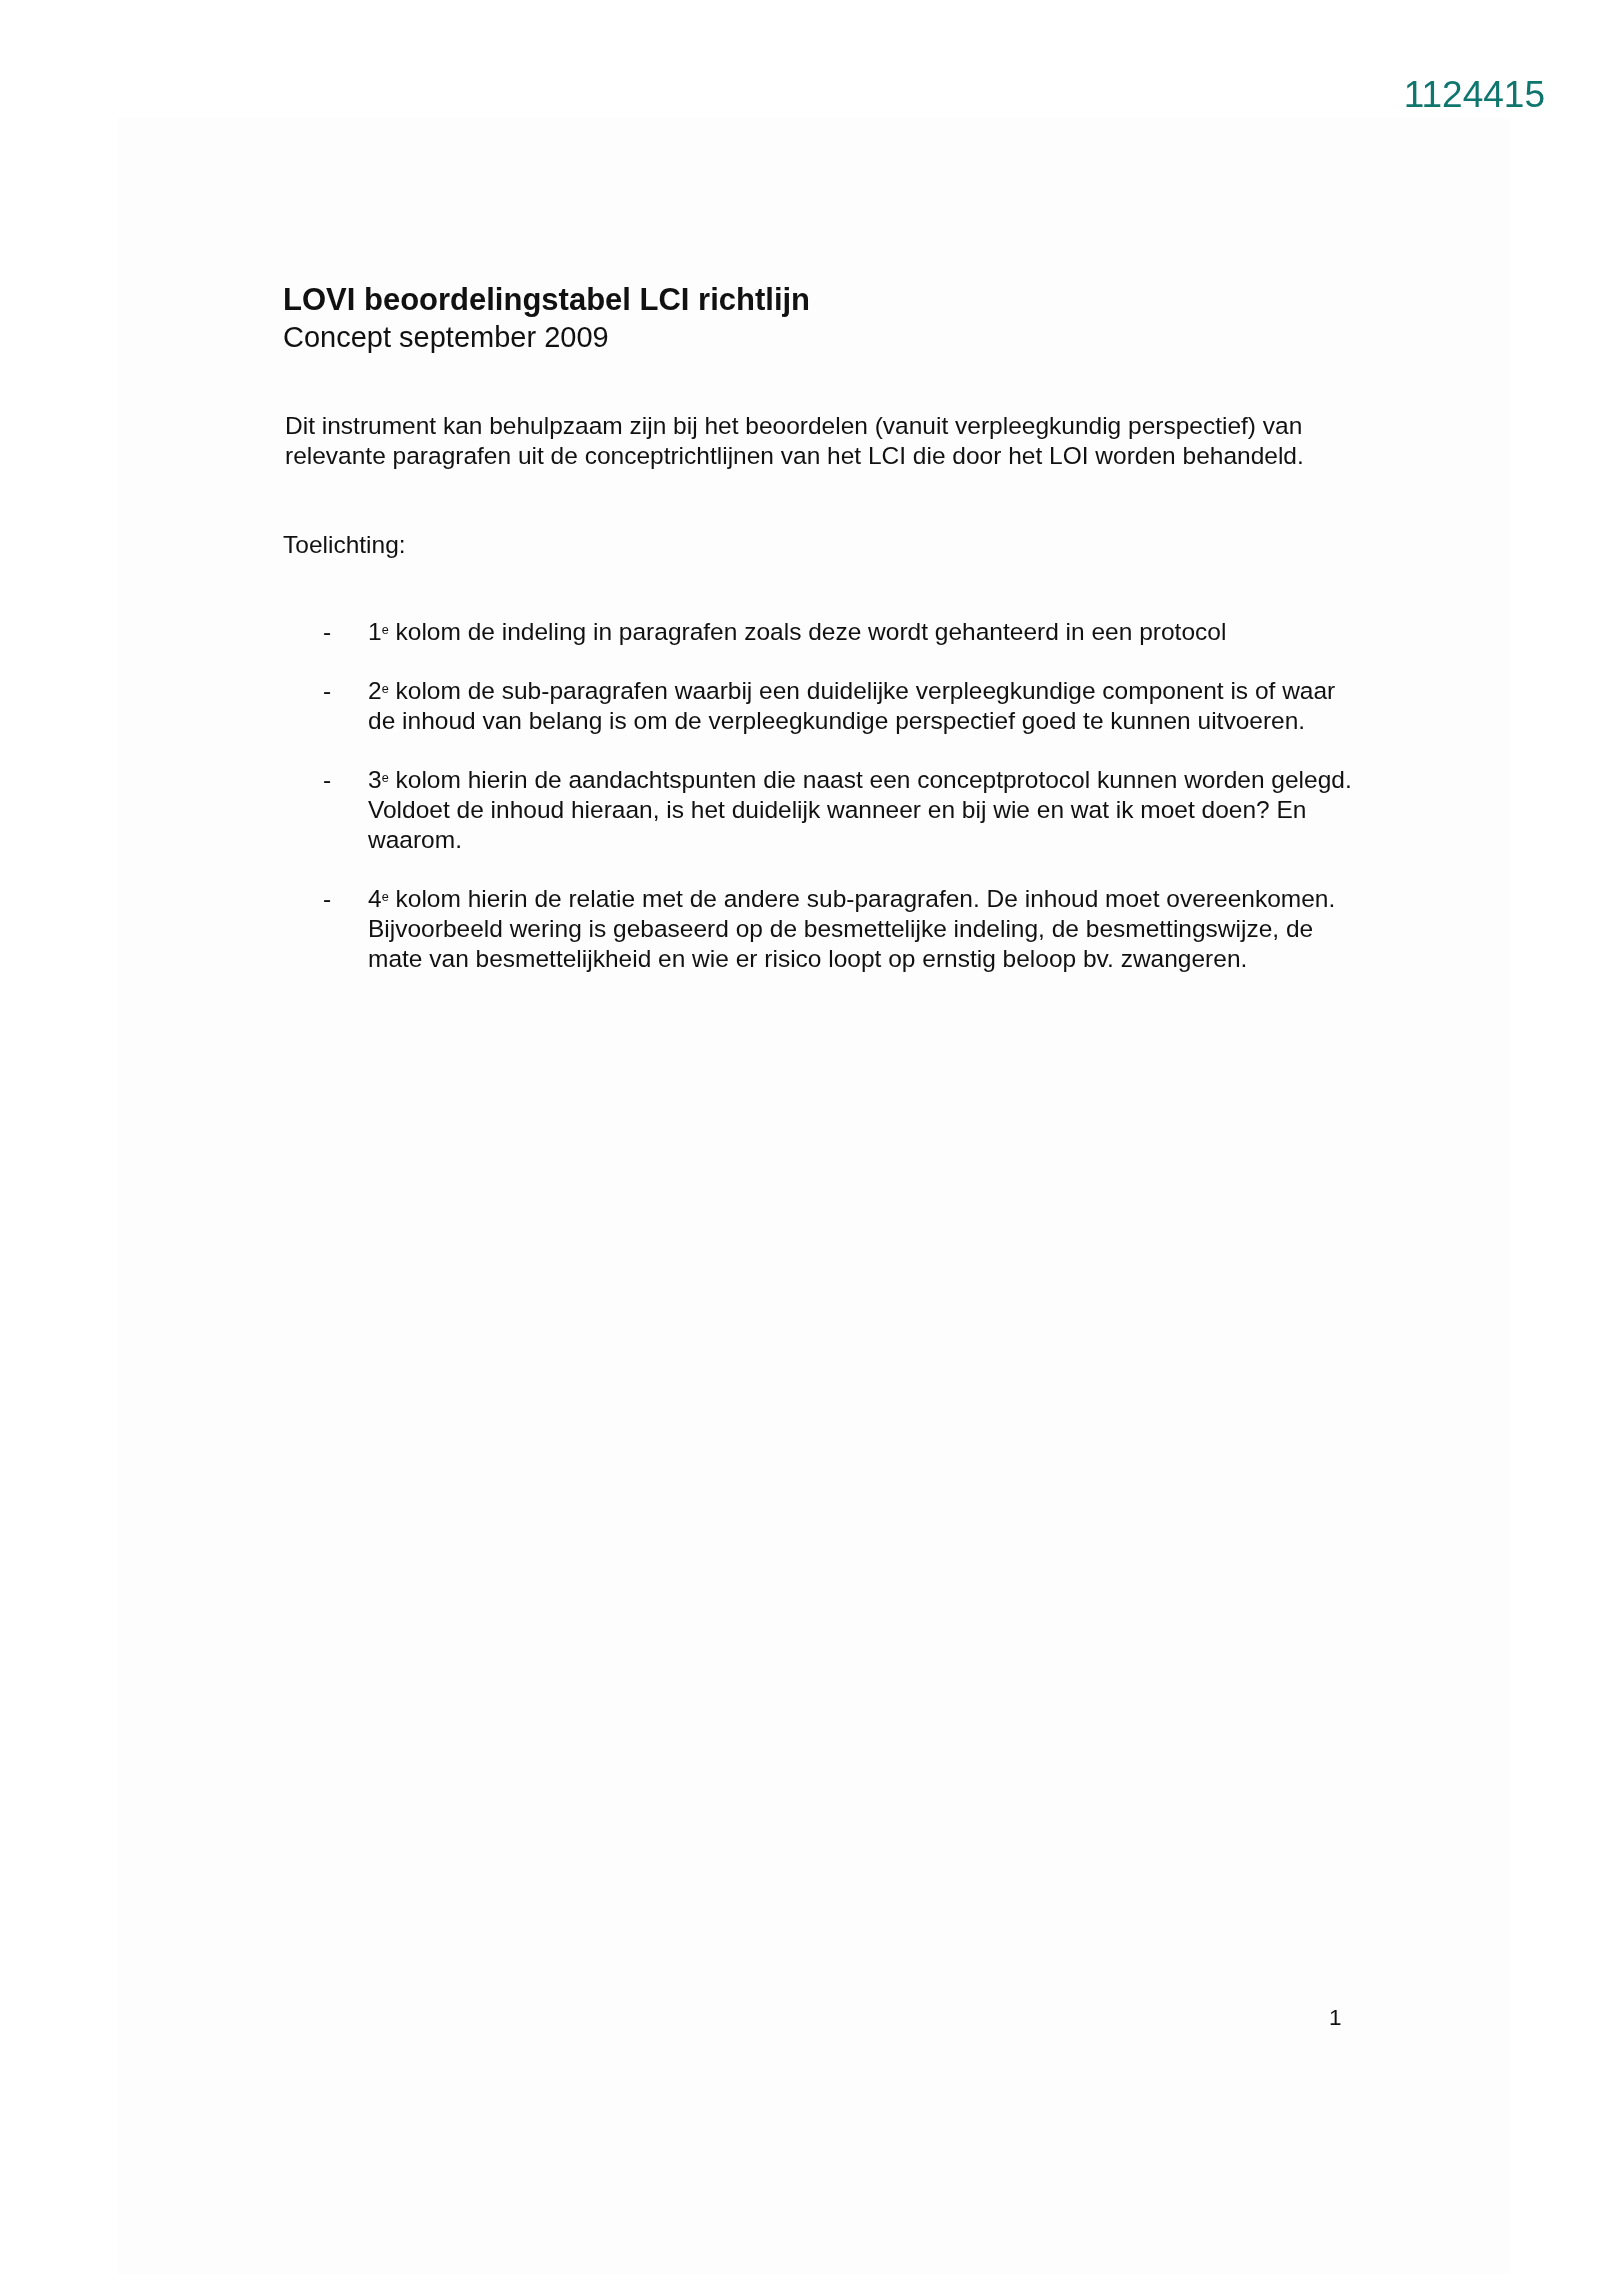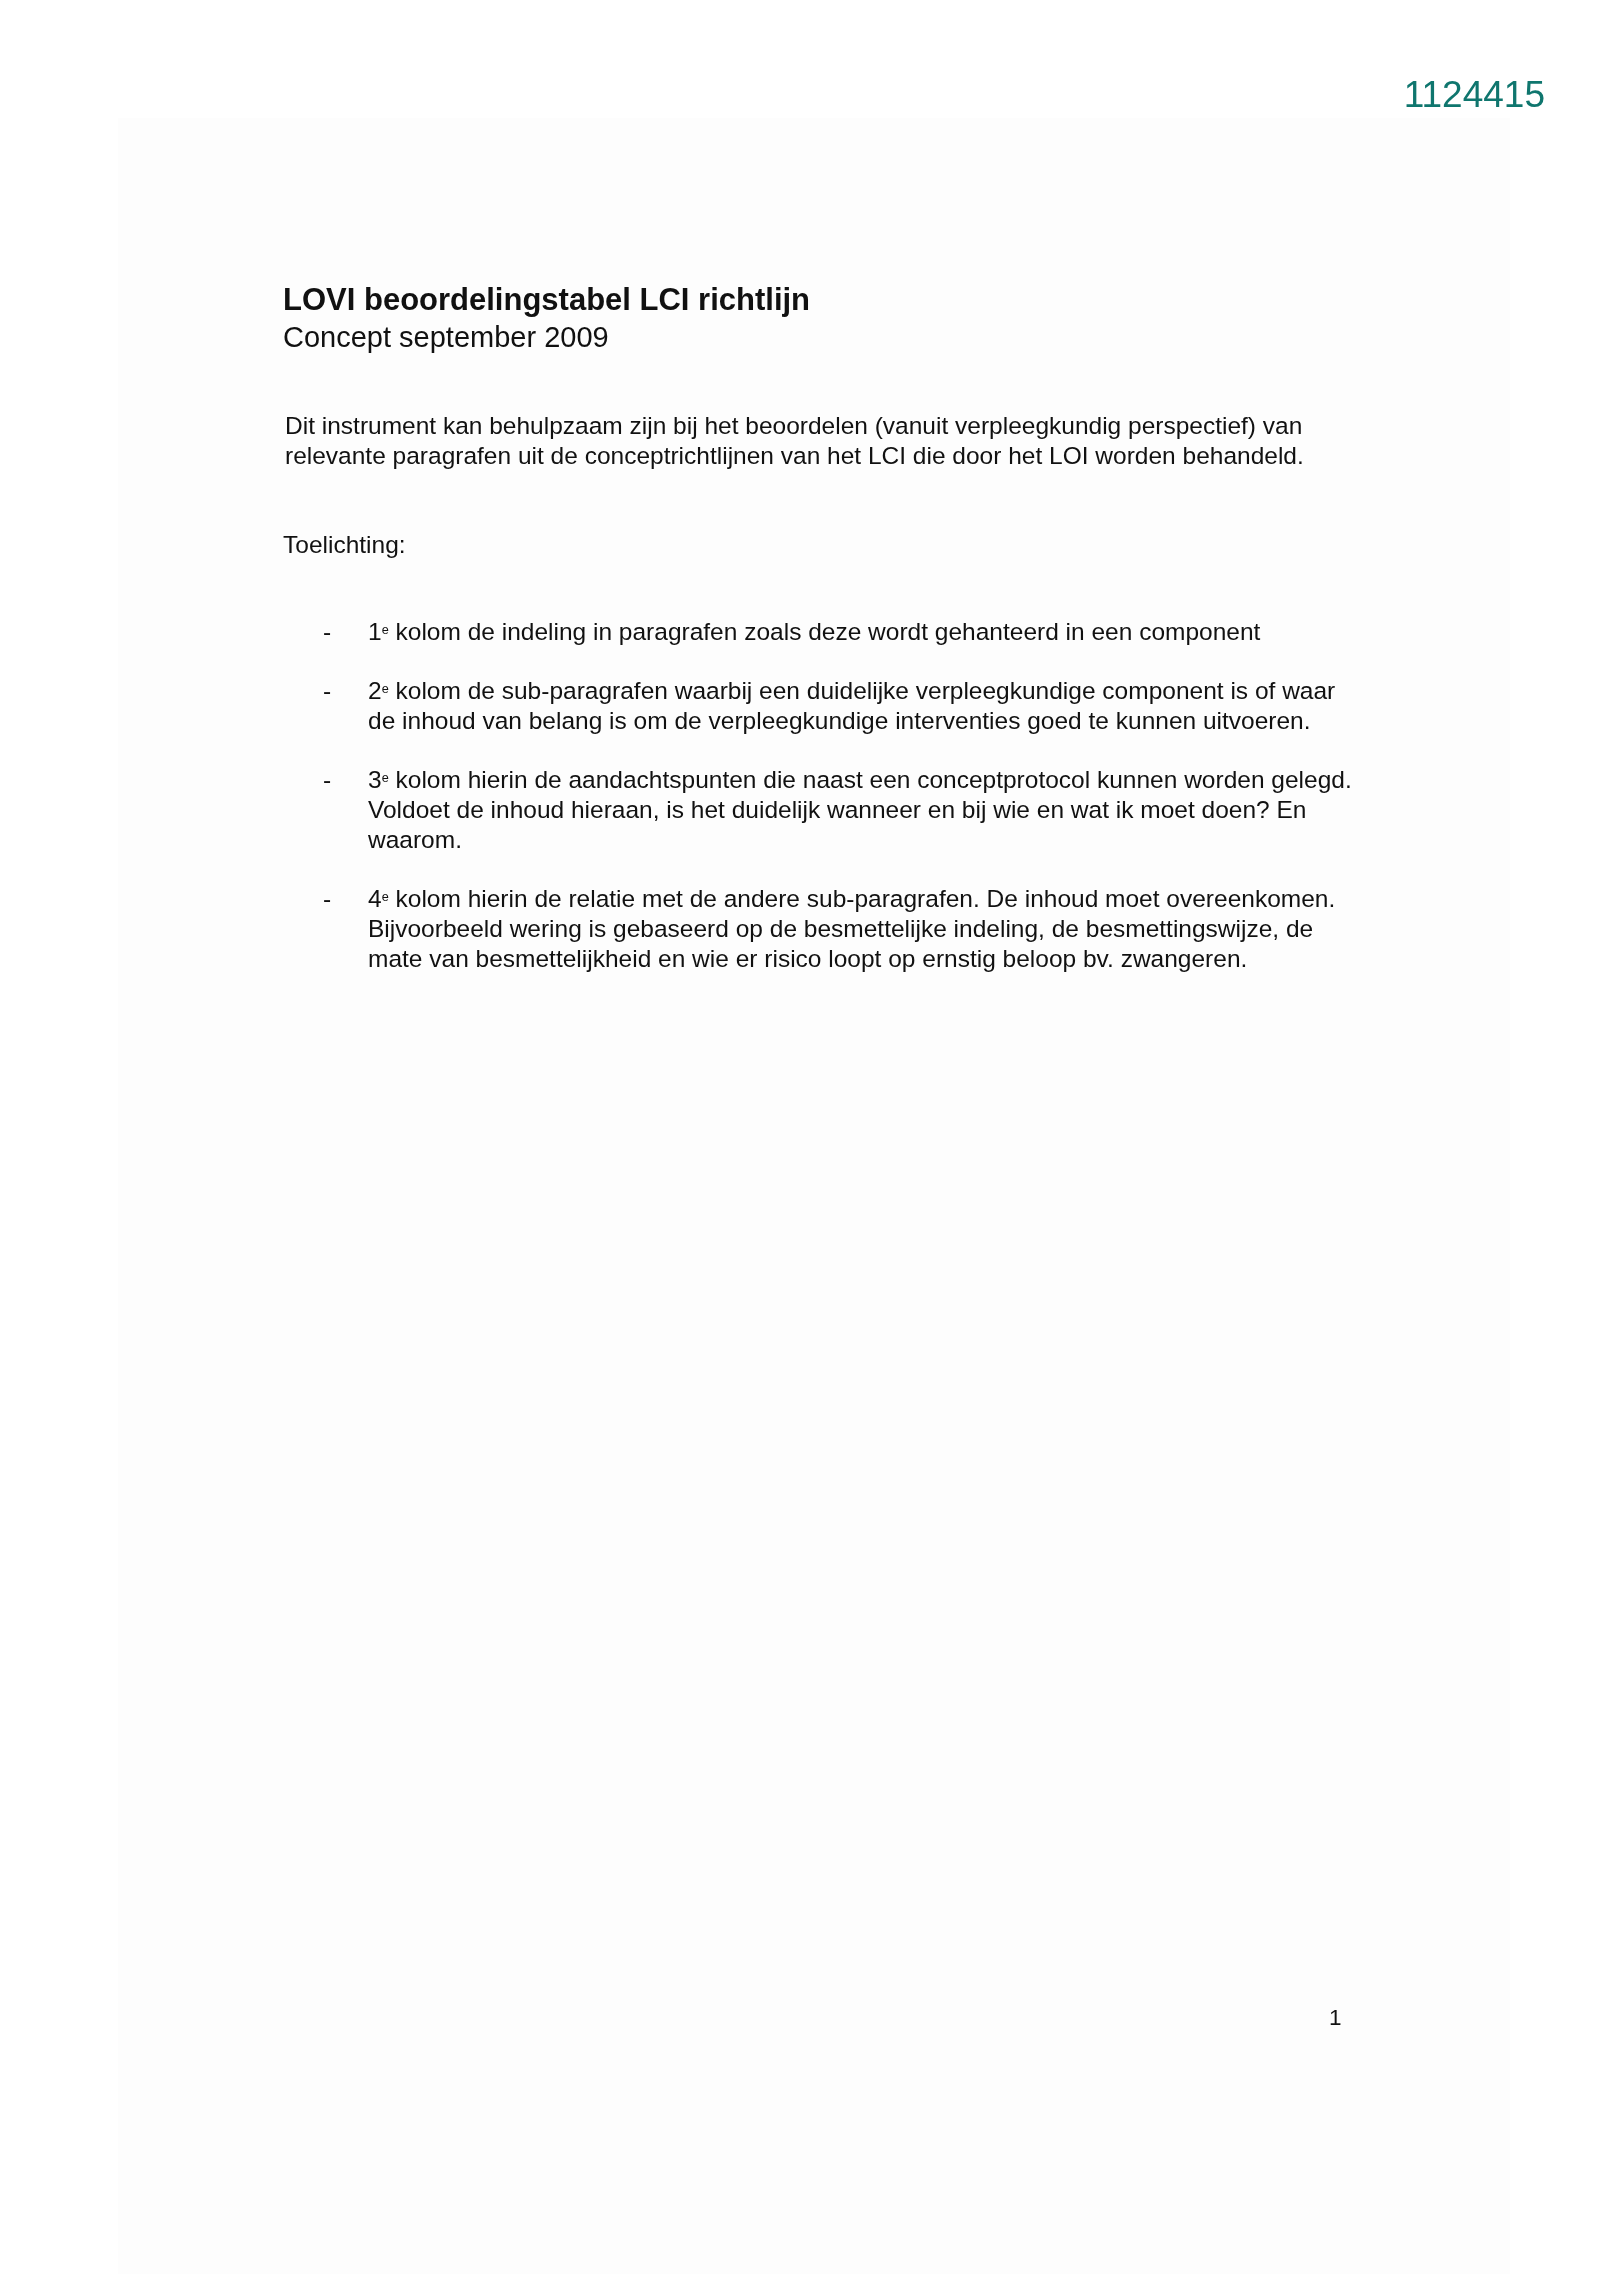--- a/index.html
+++ b/index.html
@@ -26,24 +26,24 @@
 
 <div class="title">LOVI beoordelingstabel LCI richtlijn</div>
 <div class="subtitle">Concept september 2009</div>
 
 <p class="intro">Dit instrument kan behulpzaam zijn bij het beoordelen (vanuit verpleegkundig perspectief) van relevante paragrafen uit de conceptrichtlijnen van het LCI die door het LOI worden behandeld.</p>
 
 <div class="label">Toelichting:</div>
 
 <ul class="list">
   <li>
-    <span class="dash">-</span><span>1</span><sup>e</sup><span> kolom de indeling in paragrafen zoals deze wordt gehanteerd in een component</span>
+    <span class="dash">-</span><span>1</span><sup>e</sup><span> kolom de indeling in paragrafen zoals deze wordt gehanteerd in een protocol</span>
   </li>
   <li>
-    <span class="dash">-</span><span>2</span><sup>e</sup><span> kolom de sub-paragrafen waarbij een duidelijke verpleegkundige component is of waar de inhoud van belang is om de verpleegkundige interventies goed te kunnen uitvoeren.</span>
+    <span class="dash">-</span><span>2</span><sup>e</sup><span> kolom de sub-paragrafen waarbij een duidelijke verpleegkundige component is of waar de inhoud van belang is om de verpleegkundige perspectief goed te kunnen uitvoeren.</span>
   </li>
   <li>
     <span class="dash">-</span><span>3</span><sup>e</sup><span> kolom hierin de aandachtspunten die naast een conceptprotocol kunnen worden gelegd. Voldoet de inhoud hieraan, is het duidelijk wanneer en bij wie en wat ik moet doen? En waarom.</span>
   </li>
   <li>
     <span class="dash">-</span><span>4</span><sup>e</sup><span> kolom hierin de relatie met de andere sub-paragrafen. De inhoud moet overeenkomen. Bijvoorbeeld wering is gebaseerd op de besmettelijke indeling, de besmettingswijze, de mate van besmettelijkheid en wie er risico loopt op ernstig beloop bv. zwangeren.</span>
   </li>
 </ul>
 
 <div class="page-num">1</div>

